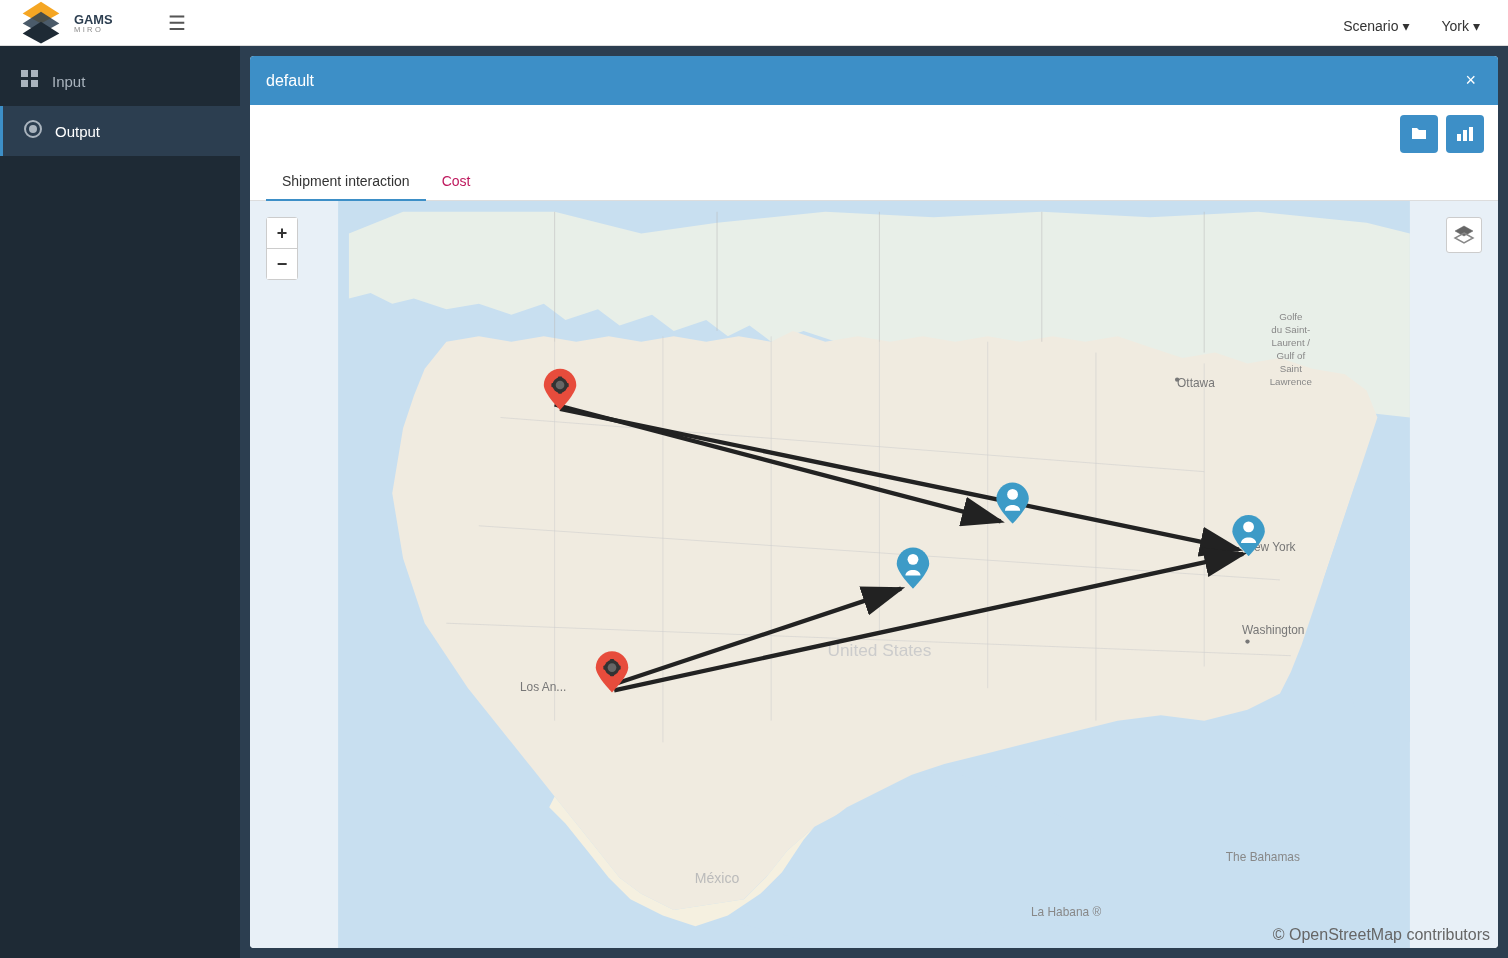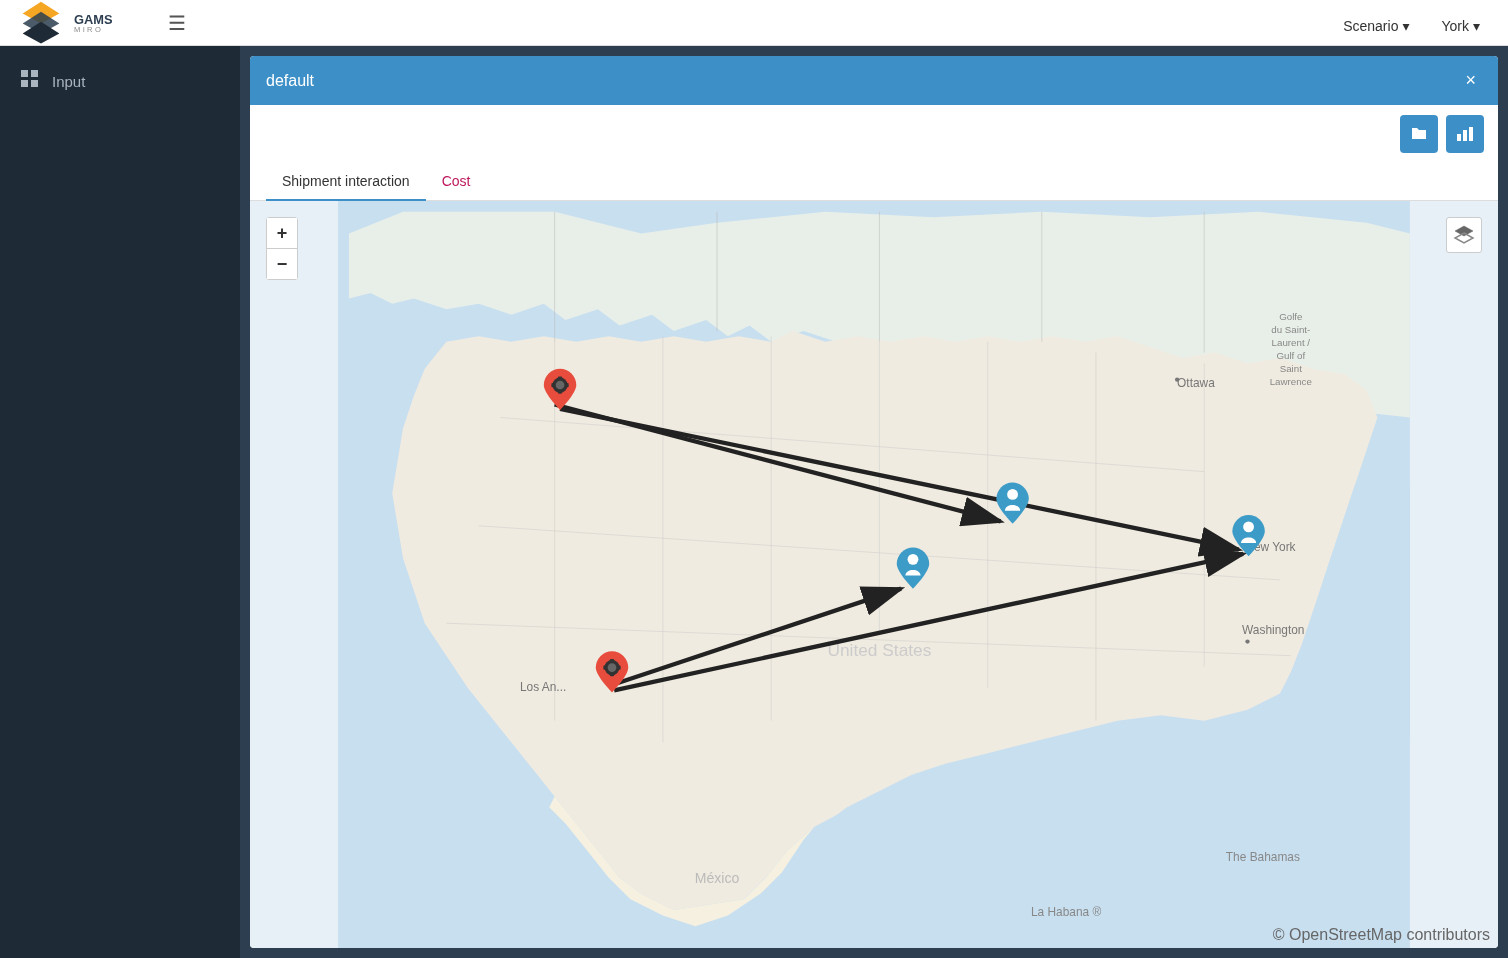--- a/index.html
+++ b/index.html
@@ -234,20 +234,29 @@
       <span class="icon">
         <svg width="18" height="18" viewBox="0 0 18 18">
             <rect x="0" y="0" width="7" height="7" fill="#aab4be"></rect>
             <rect x="10" y="0" width="7" height="7" fill="#aab4be"></rect>
             <rect x="0" y="10" width="7" height="7" fill="#aab4be"></rect>
             <rect x="10" y="10" width="7" height="7" fill="#aab4be"></rect>
           </svg>
       </span>
       <span>Input</span>
     </div>
+    <div class="sidebar-item active">
+      <span class="icon">
+        <svg width="18" height="18" viewBox="0 0 18 18">
+            <circle cx="9" cy="9" r="8" fill="none" stroke="#aab4be" stroke-width="2"></circle>
+            <circle cx="9" cy="9" r="4" fill="#aab4be"></circle>
+          </svg>
+      </span>
+      <span>Output</span>
+    </div>
   </div>
 
   <div class="content-area">
     <div class="panel">
 
       <div class="panel-header">
         <span class="panel-header-title">default</span>
         <button class="panel-close-btn">×</button>
       </div>
 

